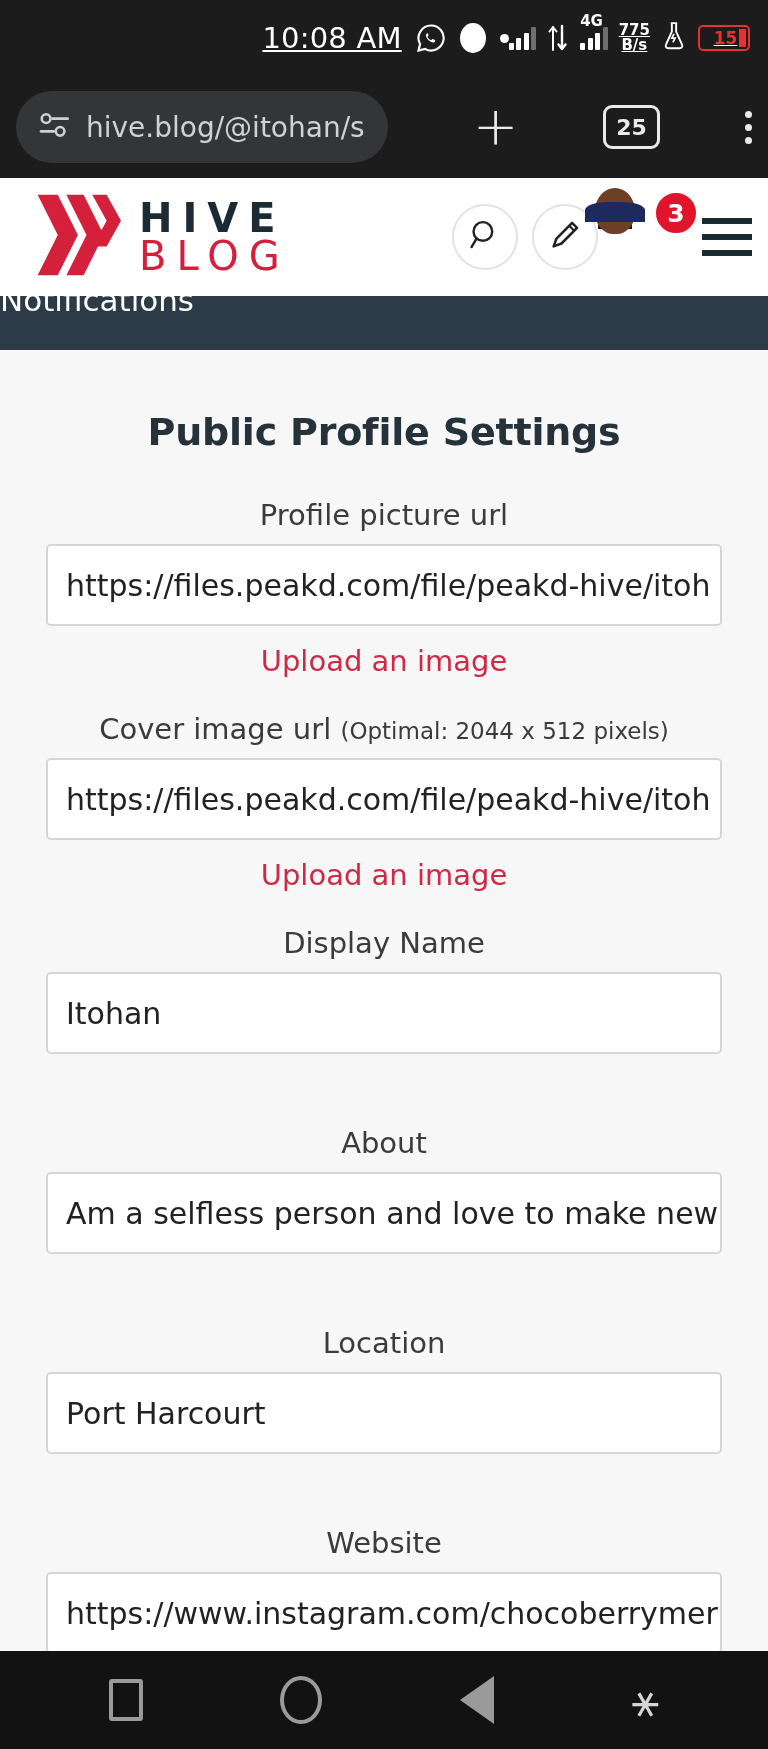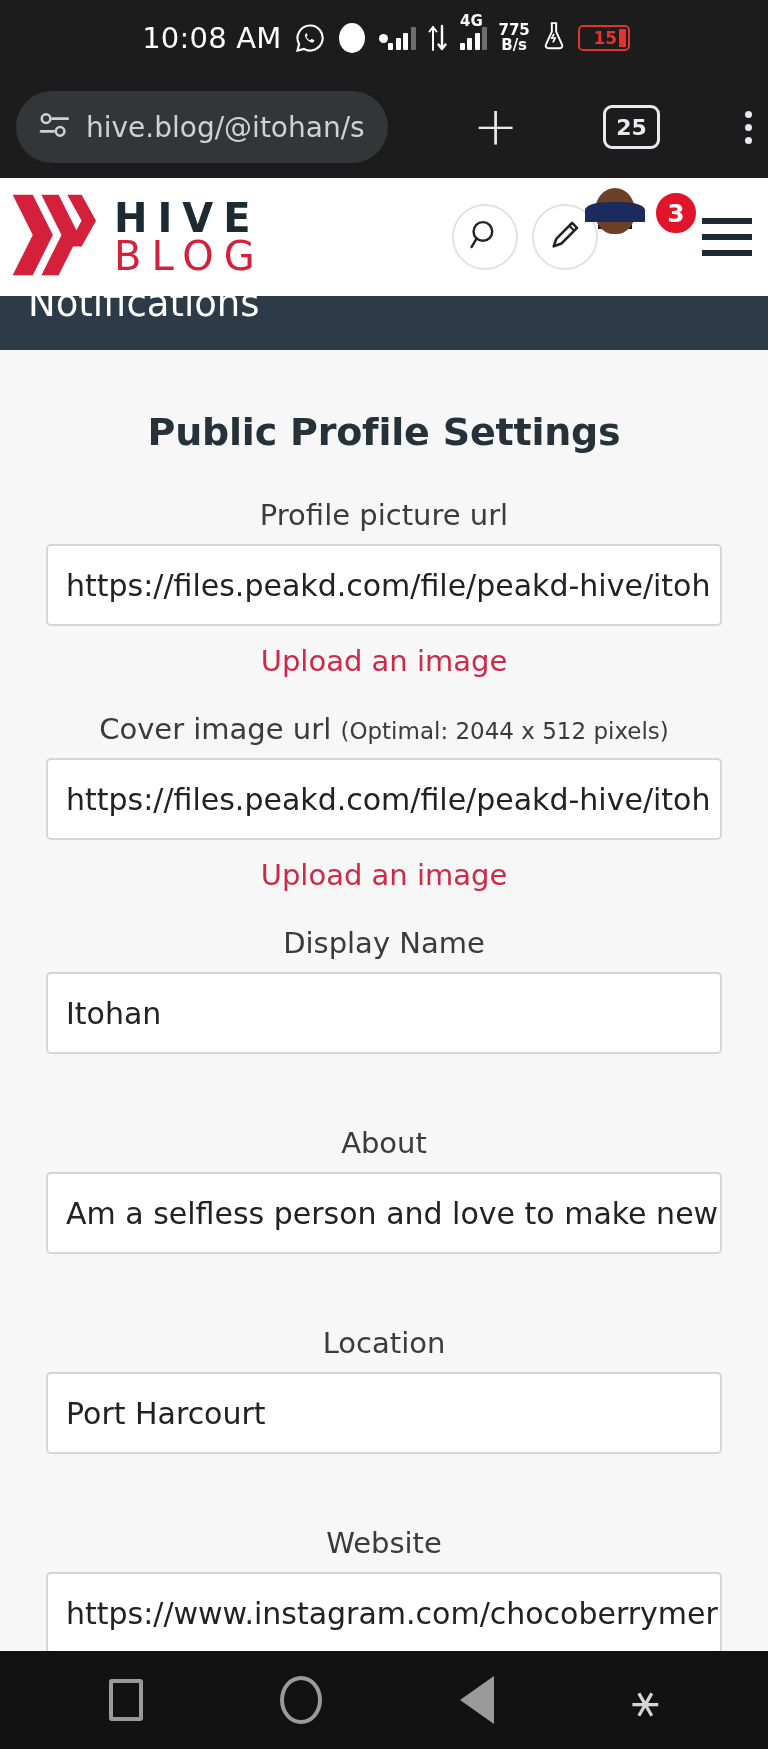--- a/index.html
+++ b/index.html
@@ -7,22 +7,23 @@
     width: 768px; height: 1749px;
     background: #ffffff;
     font-family: "DejaVu Sans", "Liberation Sans", sans-serif;
     overflow: hidden;
   }
   .screen { position: relative; width: 768px; height: 1749px; background: #f7f7f7; }
 
   
   .statusbar {
     height: 76px; background: #1c1c1c; color: #ffffff;
-    display: flex; align-items: center; justify-content: center;
+    display: flex; align-items: center; justify-content: flex-end;
     padding: 0 18px 0 22px;
+    text-decoration: underline;
   }
   .sb-left { display: flex; align-items: center; gap: 14px; }
   .sb-clock { font-size: 29px; font-weight: 400; letter-spacing: .2px; }
   .sb-right { display: flex; align-items: center; gap: 11px; }
 
   .ico-wa { width: 30px; height: 30px; }
   .dot-white { width: 26px; height: 30px; background:#fff; border-radius:50%; }
   .dot-small { width: 9px; height: 9px; background:#fff; border-radius:50%; }
 
   .bars { display: flex; align-items: flex-end; gap: 2.5px; height: 24px; }
@@ -62,21 +63,21 @@
     display:flex; align-items:center; justify-content:center;
   }
   .plus { color:#e8eaed; font-size: 54px; line-height: 40px; font-weight: 300; }
   .kebab { display:flex; flex-direction:column; gap:6px; }
   .kebab i { width: 7px; height: 7px; background:#e8eaed; border-radius:50%; display:block; }
   .chrome-spacer { flex: 1; }
 
   
   .hive-header {
     height: 118px; background:#ffffff; display:flex; align-items:center;
-    padding: 0 16px 0 4px; gap: 10px;
+    padding: 0 16px 0 29px; gap: 10px;
   }
   .logo-wrap { display:flex; align-items:center; gap: 18px; }
   .wordmark { display:flex; flex-direction:column; line-height: .96; }
   .wm-hive { font-size: 40px; font-weight: 800; letter-spacing: 10px; color:#1c2b33; }
   .wm-blog { font-size: 40px; font-weight: 400; letter-spacing: 10px; color:#d5203c; }
   .hdr-right { margin-left:auto; display:flex; align-items:center; gap: 14px; }
   .circ-btn {
     width: 66px; height: 66px; border-radius:50%; border: 2px solid #e2e2e2;
     background:#fff; display:flex; align-items:center; justify-content:center;
   }
@@ -105,22 +106,22 @@
     display:flex; align-items:center; justify-content:center; border:2px solid #fff;
   }
   .hamburger { display:flex; flex-direction:column; gap: 10px; padding-left: 4px; }
   .hamburger i { display:block; width: 50px; height: 6px; background:#1c2b33; }
 
   
   .navstrip {
     height: 54px; background:#2c3b47; position:relative; overflow:hidden;
   }
   .navstrip .label {
-    position:absolute; left: 28px; top: -14px;
-    color:#ffffff; font-size: 37px; white-space:nowrap;
+    position:absolute; left: 0; top: -14px;
+    color:#ffffff; font-size: 31px; white-space:nowrap;
   }
 
   
   .content { background:#f7f7f7; padding: 60px 46px 0 46px; text-align: center; }
   .page-title {
     font-size: 38px; font-weight: 700; color:#26323a; margin-bottom: 44px;
     letter-spacing: -.2px;
   }
   .field { margin-bottom: 12px; margin-top: 32px; }
   .flabel { font-size: 29px; color:#3b3b3b; margin-bottom: 12px; display:block; }

